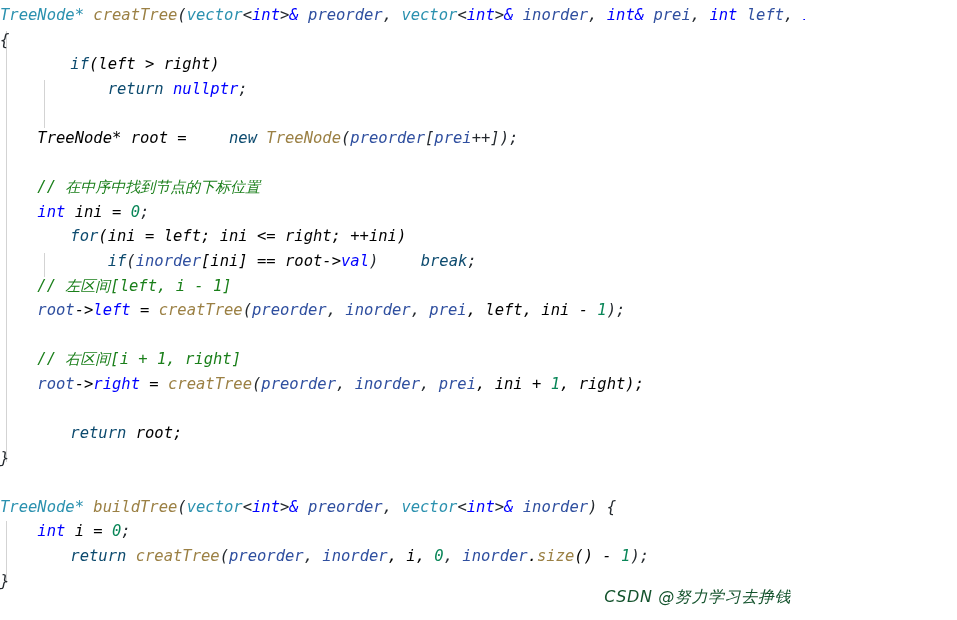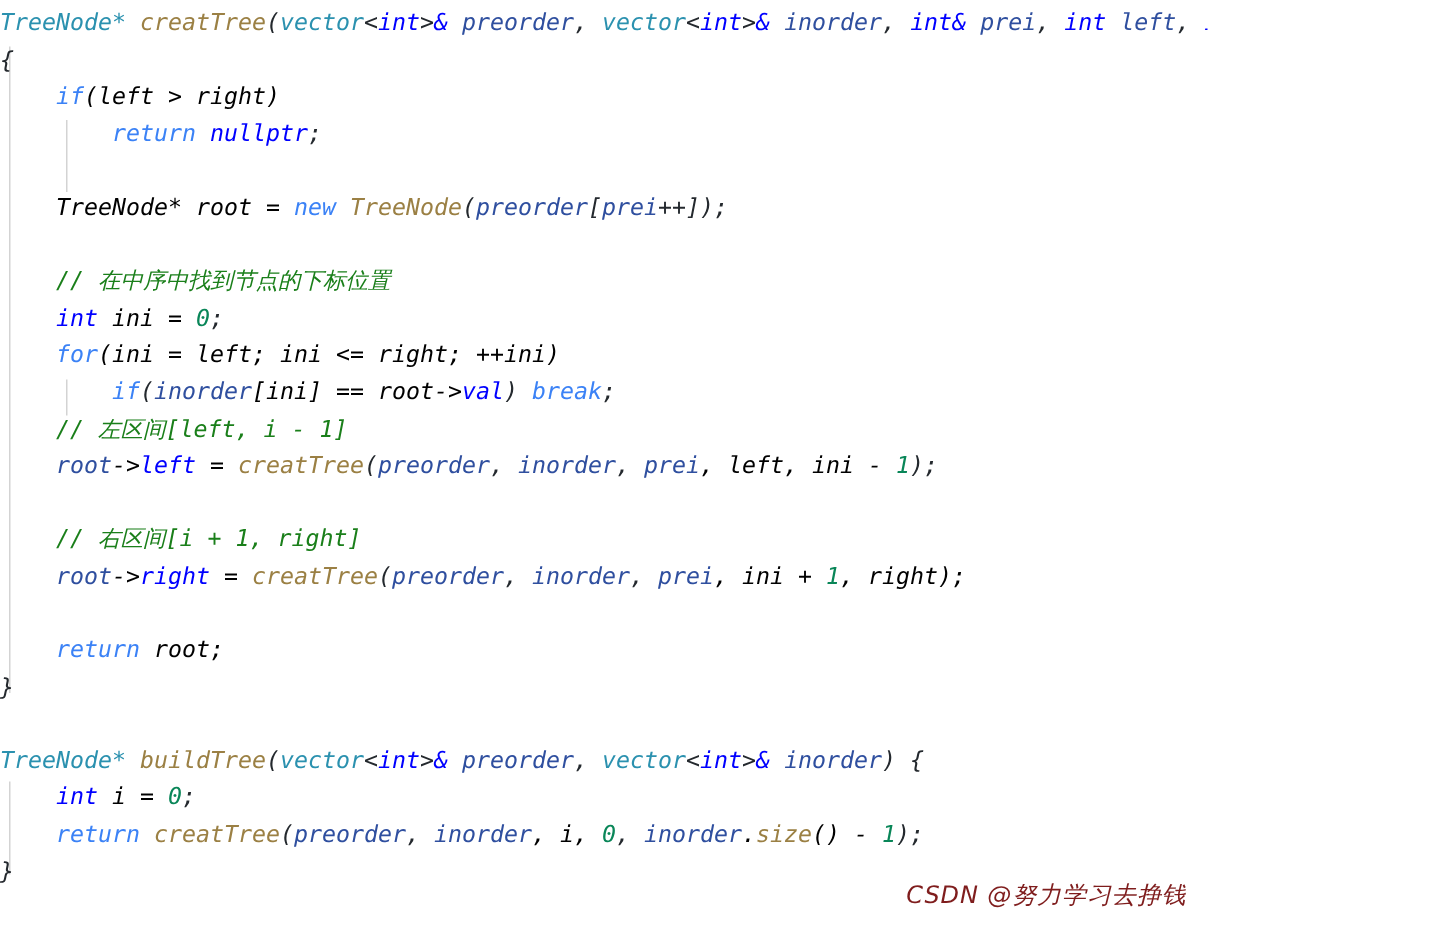--- a/index.html
+++ b/index.html
@@ -38,36 +38,36 @@
   .guide {
     position: absolute;
     width: 1px;
     background: #d3d3d3;
   }
 
   
   .t-plain    { color: #000000; }
   .t-type     { color: #2b91af; }   
   .t-func     { color: #9b8044; }   
-  .t-kw       { color: #3b82f6; }   
+  .t-kw       { color: #0c4a6e; margin-left: 33px; }   
   .t-prim     { color: #0000ff; }   
   .t-param    { color: #2f4f9f; }   
   .t-num      { color: #098658; }   
   .t-comment  { color: #1a7f1a; }   
   .t-punct    { color: #24292e; }
   .t-amp      { color: #0000ff; }
 
   .cjk { font-family: "DejaVu Sans", "Liberation Sans", sans-serif; font-size: 15px; margin-top: 16px; }
 
   
   .watermark {
     position: absolute;
     right: 14px;
     bottom: 10px;
-    color: #7f1d1d;
+    color: #14532d;
     font-family: "DejaVu Sans", "Liberation Sans", sans-serif;
     font-size: 16px;
     letter-spacing: 0.6px;
     z-index: 3;
     user-select: none;
   }
 </style>
 </head>
 <body>
 

